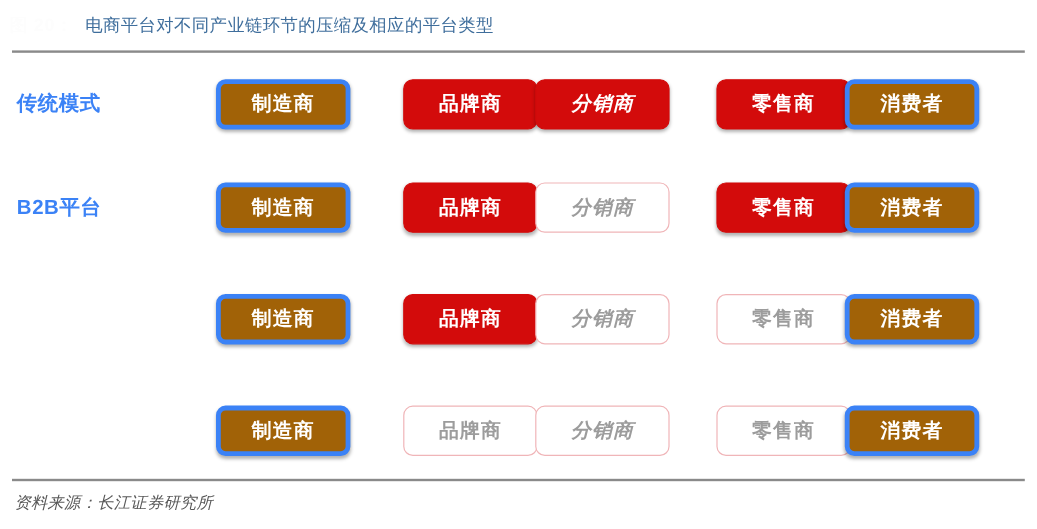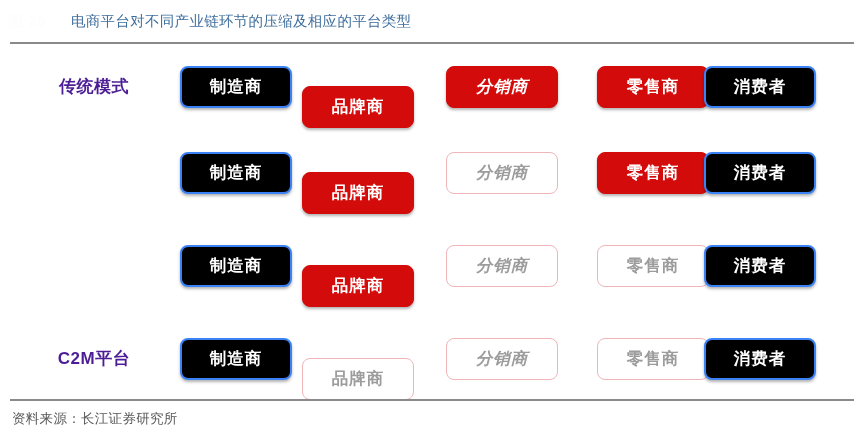--- a/index.html
+++ b/index.html
@@ -78,24 +78,24 @@
   }
   .row-0 { top: 22px; }
   .row-1 { top: 108px; }
   .row-2 { top: 201px; }
   .row-3 { top: 294px; }
 
   .row-label {
     position: absolute;
     left: 14px;
     width: 160px;
-    text-align: center;
+    text-align: left;
     font-size: 17px;
     font-weight: bold;
-    color: #4c1d95;
+    color: #3b82f6;
     letter-spacing: 0.5px;
     line-height: 42px;
     height: 42px;
   }
 
   .nodes {
     position: absolute;
     left: 180px;
     top: 0;
     width: 668px;
@@ -110,29 +110,29 @@
     border-radius: 8px;
     display: flex;
     align-items: center;
     justify-content: center;
     font-size: 16.5px;
     font-weight: bold;
     letter-spacing: 1px;
     box-sizing: border-box;
   }
   .node.c0 { left: 0px; }
-  .node.c1 { left: 122px; margin-top: 20px; }
+  .node.c1 { left: 156px; }
   .node.c2 { left: 266px; font-style: italic; }
   .node.c3 { left: 417px; }
   .node.c4 { left: 524px; }
 
   .node.blue {
-    background: #000000;
+    background: #a16207;
     color: #ffffff;
-    border: 2px solid #3b82f6;
+    border: 4px solid #3b82f6;
     box-shadow: 0 2px 3px rgba(0,0,0,0.30);
   }
   .node.red {
     background: #d30b0b;
     color: #ffffff;
     border: 1px solid #d30b0b;
     box-shadow: 0 2px 3px rgba(0,0,0,0.30);
   }
   .node.ghost {
     background: #ffffff;
@@ -143,20 +143,21 @@
 
   
   .source {
     position: absolute;
     left: 12px;
     top: 410px;
     font-size: 13.5px;
     color: #585858;
     letter-spacing: 0.3px;
     white-space: nowrap;
+    font-style: italic;
   }
 </style>
 </head>
 <body>
 
 <div class="figure">
 
   <div class="fig-label">图 20：</div>
   <div class="fig-title">电商平台对不同产业链环节的压缩及相应的平台类型</div>
   <div class="rule-top"></div>
@@ -168,41 +169,41 @@
       <div class="nodes">
         <div class="node c0 blue">制造商</div>
         <div class="node c1 red">品牌商</div>
         <div class="node c2 red">分销商</div>
         <div class="node c3 red">零售商</div>
         <div class="node c4 blue">消费者</div>
       </div>
     </div>
 
     <div class="row row-1">
+      <div class="row-label">B2B平台</div>
       <div class="nodes">
         <div class="node c0 blue">制造商</div>
         <div class="node c1 red">品牌商</div>
         <div class="node c2 ghost">分销商</div>
         <div class="node c3 red">零售商</div>
         <div class="node c4 blue">消费者</div>
       </div>
     </div>
 
     <div class="row row-2">
       <div class="nodes">
         <div class="node c0 blue">制造商</div>
         <div class="node c1 red">品牌商</div>
         <div class="node c2 ghost">分销商</div>
         <div class="node c3 ghost">零售商</div>
         <div class="node c4 blue">消费者</div>
       </div>
     </div>
 
     <div class="row row-3">
-      <div class="row-label">C2M平台</div>
       <div class="nodes">
         <div class="node c0 blue">制造商</div>
         <div class="node c1 ghost">品牌商</div>
         <div class="node c2 ghost">分销商</div>
         <div class="node c3 ghost">零售商</div>
         <div class="node c4 blue">消费者</div>
       </div>
     </div>
 
   </div>

